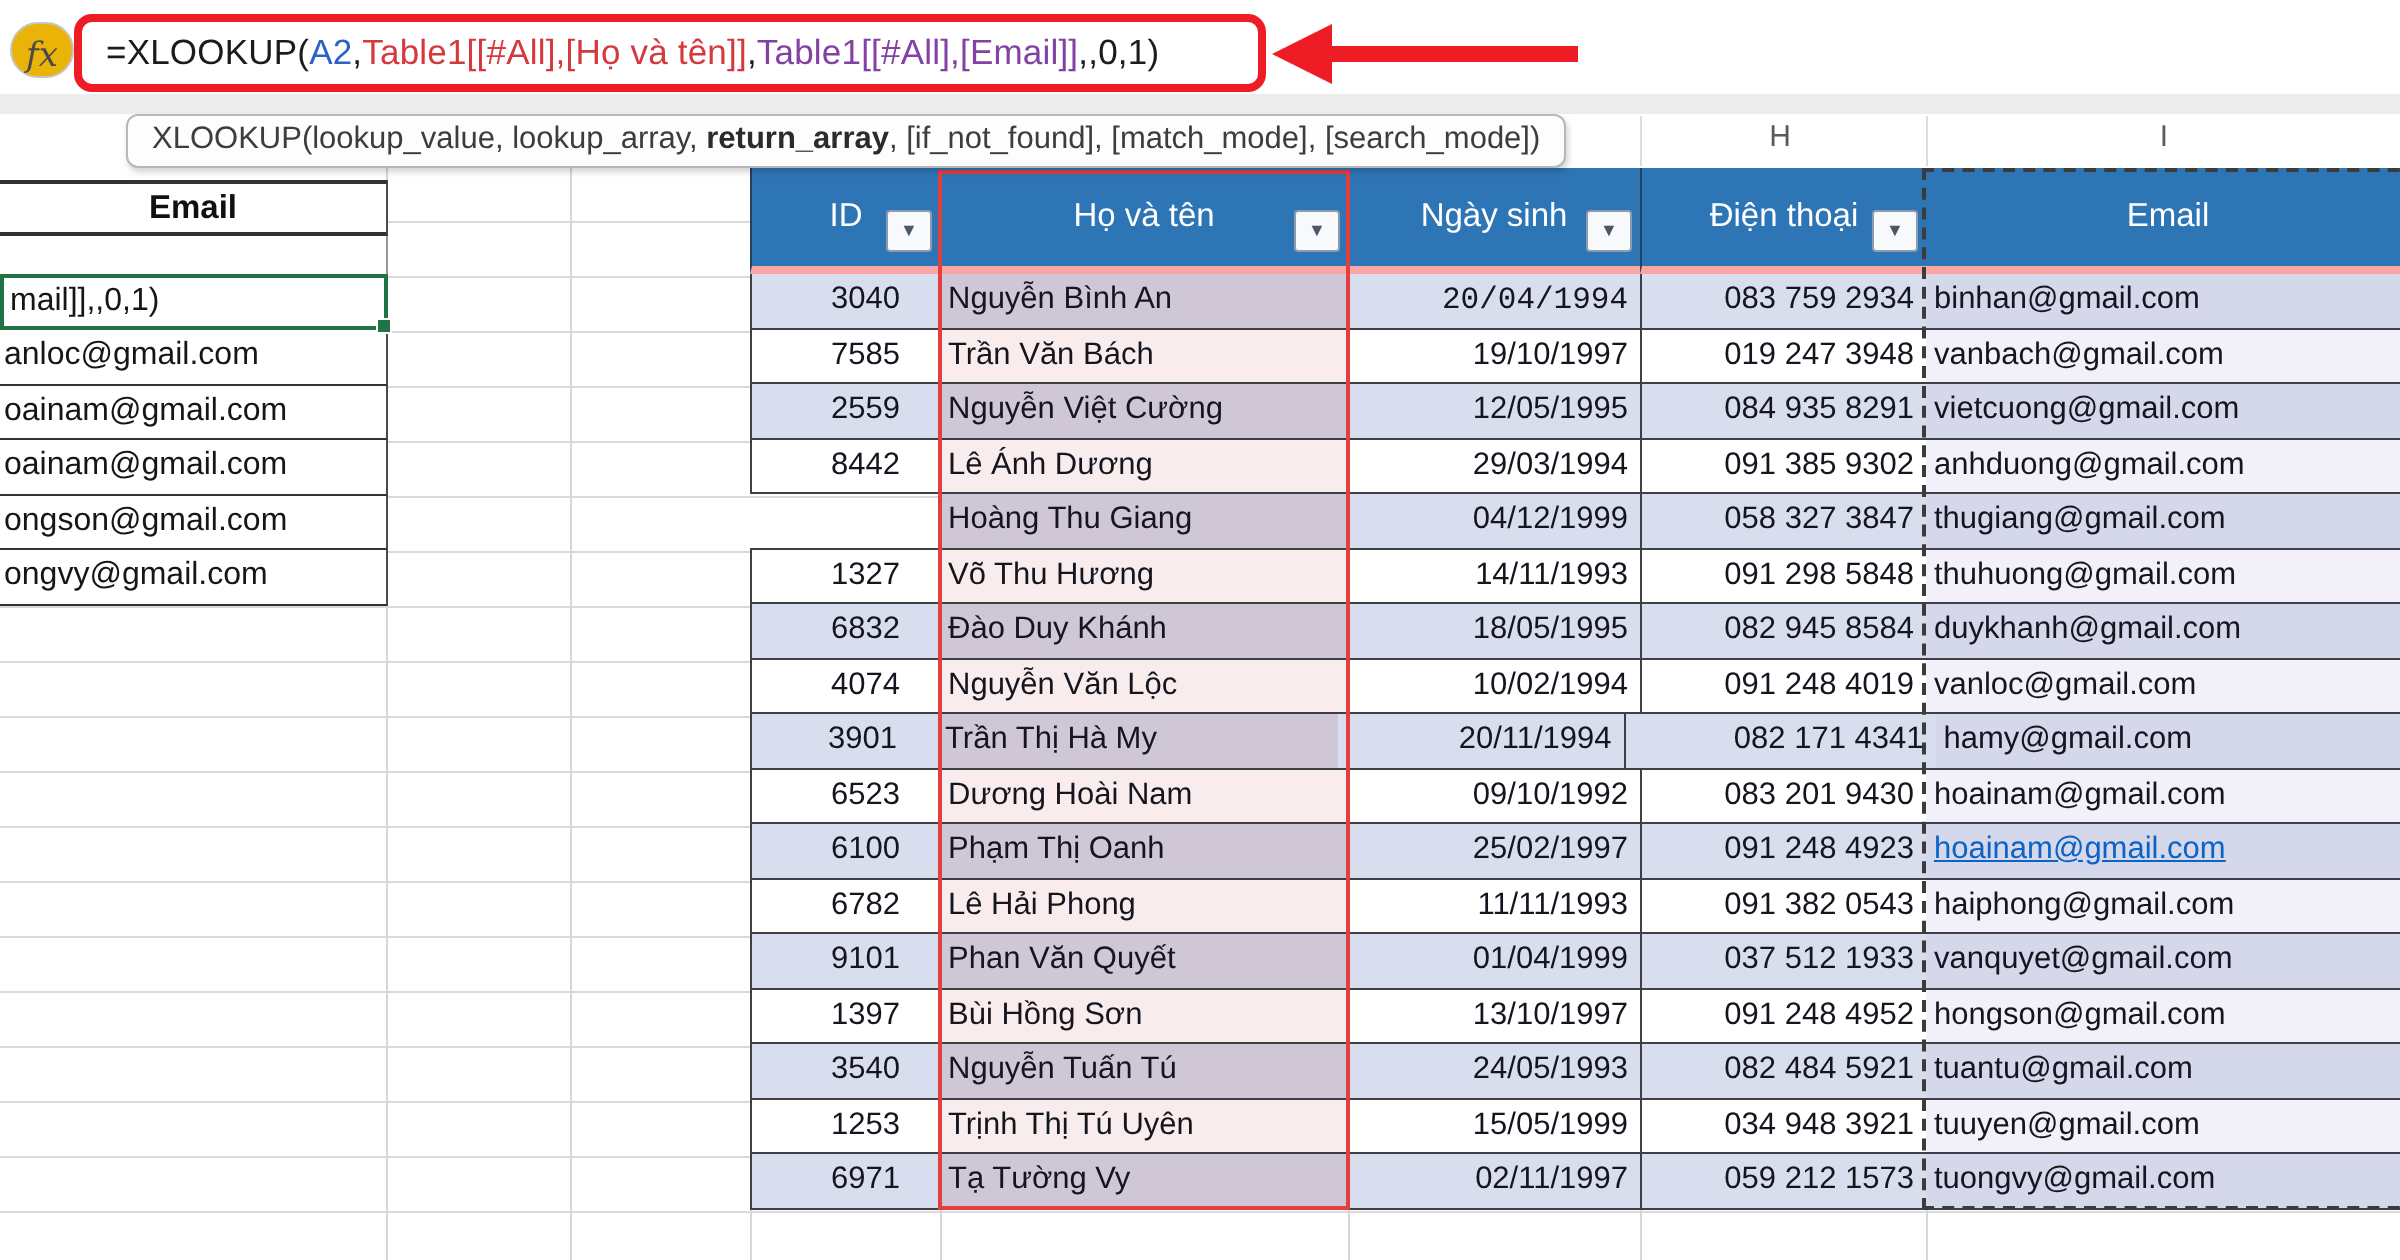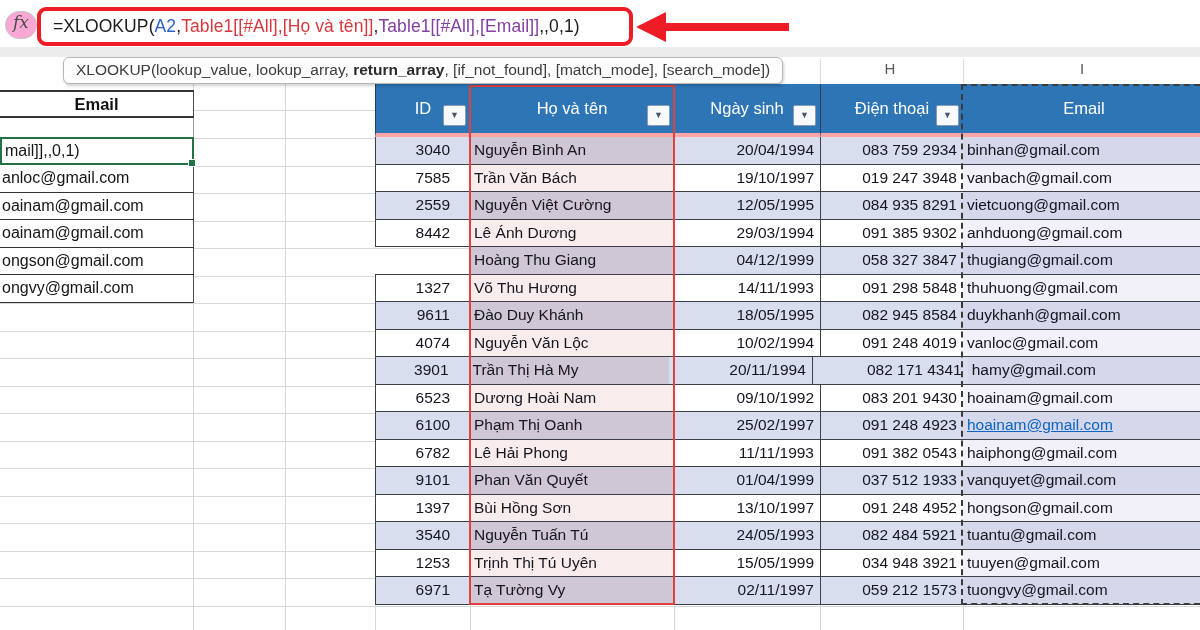--- a/index.html
+++ b/index.html
@@ -2,21 +2,21 @@
 <html style="--header-fill: #2E75B6; --band-fill: #D9DEEE; --band-name: #CFC7D5; --white-name: #F8EDEC; --band-email: #D5D7EA; --white-email: #F2F1F9; --annotation-red: #EE1C25; --reference-red: #E0413F; --active-green: #217346; --hyperlink-blue: #0B63C5;"><head>
 <meta charset="utf-8">
 <style>
   html,body{margin:0;padding:0;background:#fff;}
   #page{position:relative;width:1200px;height:630px;overflow:hidden;
         font-family:"Liberation Sans",sans-serif;background:#fff;}
 
   
   #formula-bar{position:absolute;left:0;top:0;width:1200px;height:47px;background:#fff;}
   #fx-box{position:absolute;left:5px;top:11px;width:30px;height:26px;border:1px solid #c6c6c6;
-          border-radius:14px;background:#f9a8d4;display:flex;align-items:flex-start;justify-content:center;
+          border-radius:14px;background:#eab308;display:flex;align-items:flex-end;justify-content:center;
           font-family:"DejaVu Serif",serif;font-style:italic;font-size:17px;color:#4a4a4a;}
   #formula-red-box{position:absolute;left:37px;top:7px;width:596px;height:39px;
           border:4px solid var(--annotation-red);border-radius:9px;box-sizing:border-box;background:#fff;}
   #formula-text{position:absolute;left:12px;top:0;height:31px;line-height:31px;white-space:nowrap;
           font-size:17.5px;font-weight:500;letter-spacing:.1px;}
   #red-arrow-head{position:absolute;left:636px;top:12px;width:0;height:0;
           border-top:15px solid transparent;border-bottom:15px solid transparent;
           border-right:30px solid var(--annotation-red);}
   #red-arrow-shaft{position:absolute;left:664px;top:23px;width:125px;height:8px;
           background:var(--annotation-red);}
@@ -166,21 +166,21 @@
           </div>
         </div>
         <div class="hcell" style="width: 242px;">
           <span>Email</span>
         </div>
       </div>
     <div id="main-rows">
         <div class="trow band">
           <div class="tcell col-a c-id b-left" style="width: 95px;">3040</div>
           <div class="tcell col-name c-left" style="width: 204px;">Nguyễn Bình An</div>
-          <div class="tcell col-a c-right" style="width: 146px;">20/04/1994</div>
+          <div class="tcell col-a c-right" style="width: 146px; font-family: Liberation Mono, monospace;">20/04/1994</div>
           <div class="tcell col-a c-right b-left" style="width: 143px;">083 759 2934</div>
           <div class="tcell col-email c-left" style="width: 242px;">binhan@gmail.com</div>
         </div>
         <div class="trow plain">
           <div class="tcell col-a c-id b-left" style="width: 95px;">7585</div>
           <div class="tcell col-name c-left" style="width: 204px;">Trần Văn Bách</div>
           <div class="tcell col-a c-right" style="width: 146px;">19/10/1997</div>
           <div class="tcell col-a c-right b-left" style="width: 143px;">019 247 3948</div>
           <div class="tcell col-email c-left" style="width: 242px;">vanbach@gmail.com</div>
         </div>
@@ -206,21 +206,21 @@
           <div class="tcell col-email c-left" style="width: 242px;">thugiang@gmail.com</div>
         </div>
         <div class="trow plain">
           <div class="tcell col-a c-id b-left" style="width: 95px;">1327</div>
           <div class="tcell col-name c-left" style="width: 204px;">Võ Thu Hương</div>
           <div class="tcell col-a c-right" style="width: 146px;">14/11/1993</div>
           <div class="tcell col-a c-right b-left" style="width: 143px;">091 298 5848</div>
           <div class="tcell col-email c-left" style="width: 242px;">thuhuong@gmail.com</div>
         </div>
         <div class="trow band">
-          <div class="tcell col-a c-id b-left" style="width: 95px;">9611</div>
+          <div class="tcell col-a c-id b-left" style="width: 95px;">6832</div>
           <div class="tcell col-name c-left" style="width: 204px;">Đào Duy Khánh</div>
           <div class="tcell col-a c-right" style="width: 146px;">18/05/1995</div>
           <div class="tcell col-a c-right b-left" style="width: 143px;">082 945 8584</div>
           <div class="tcell col-email c-left" style="width: 242px;">duykhanh@gmail.com</div>
         </div>
         <div class="trow plain">
           <div class="tcell col-a c-id b-left" style="width: 95px;">4074</div>
           <div class="tcell col-name c-left" style="width: 204px;">Nguyễn Văn Lộc</div>
           <div class="tcell col-a c-right" style="width: 146px;">10/02/1994</div>
           <div class="tcell col-a c-right b-left" style="width: 143px;">091 248 4019</div>

